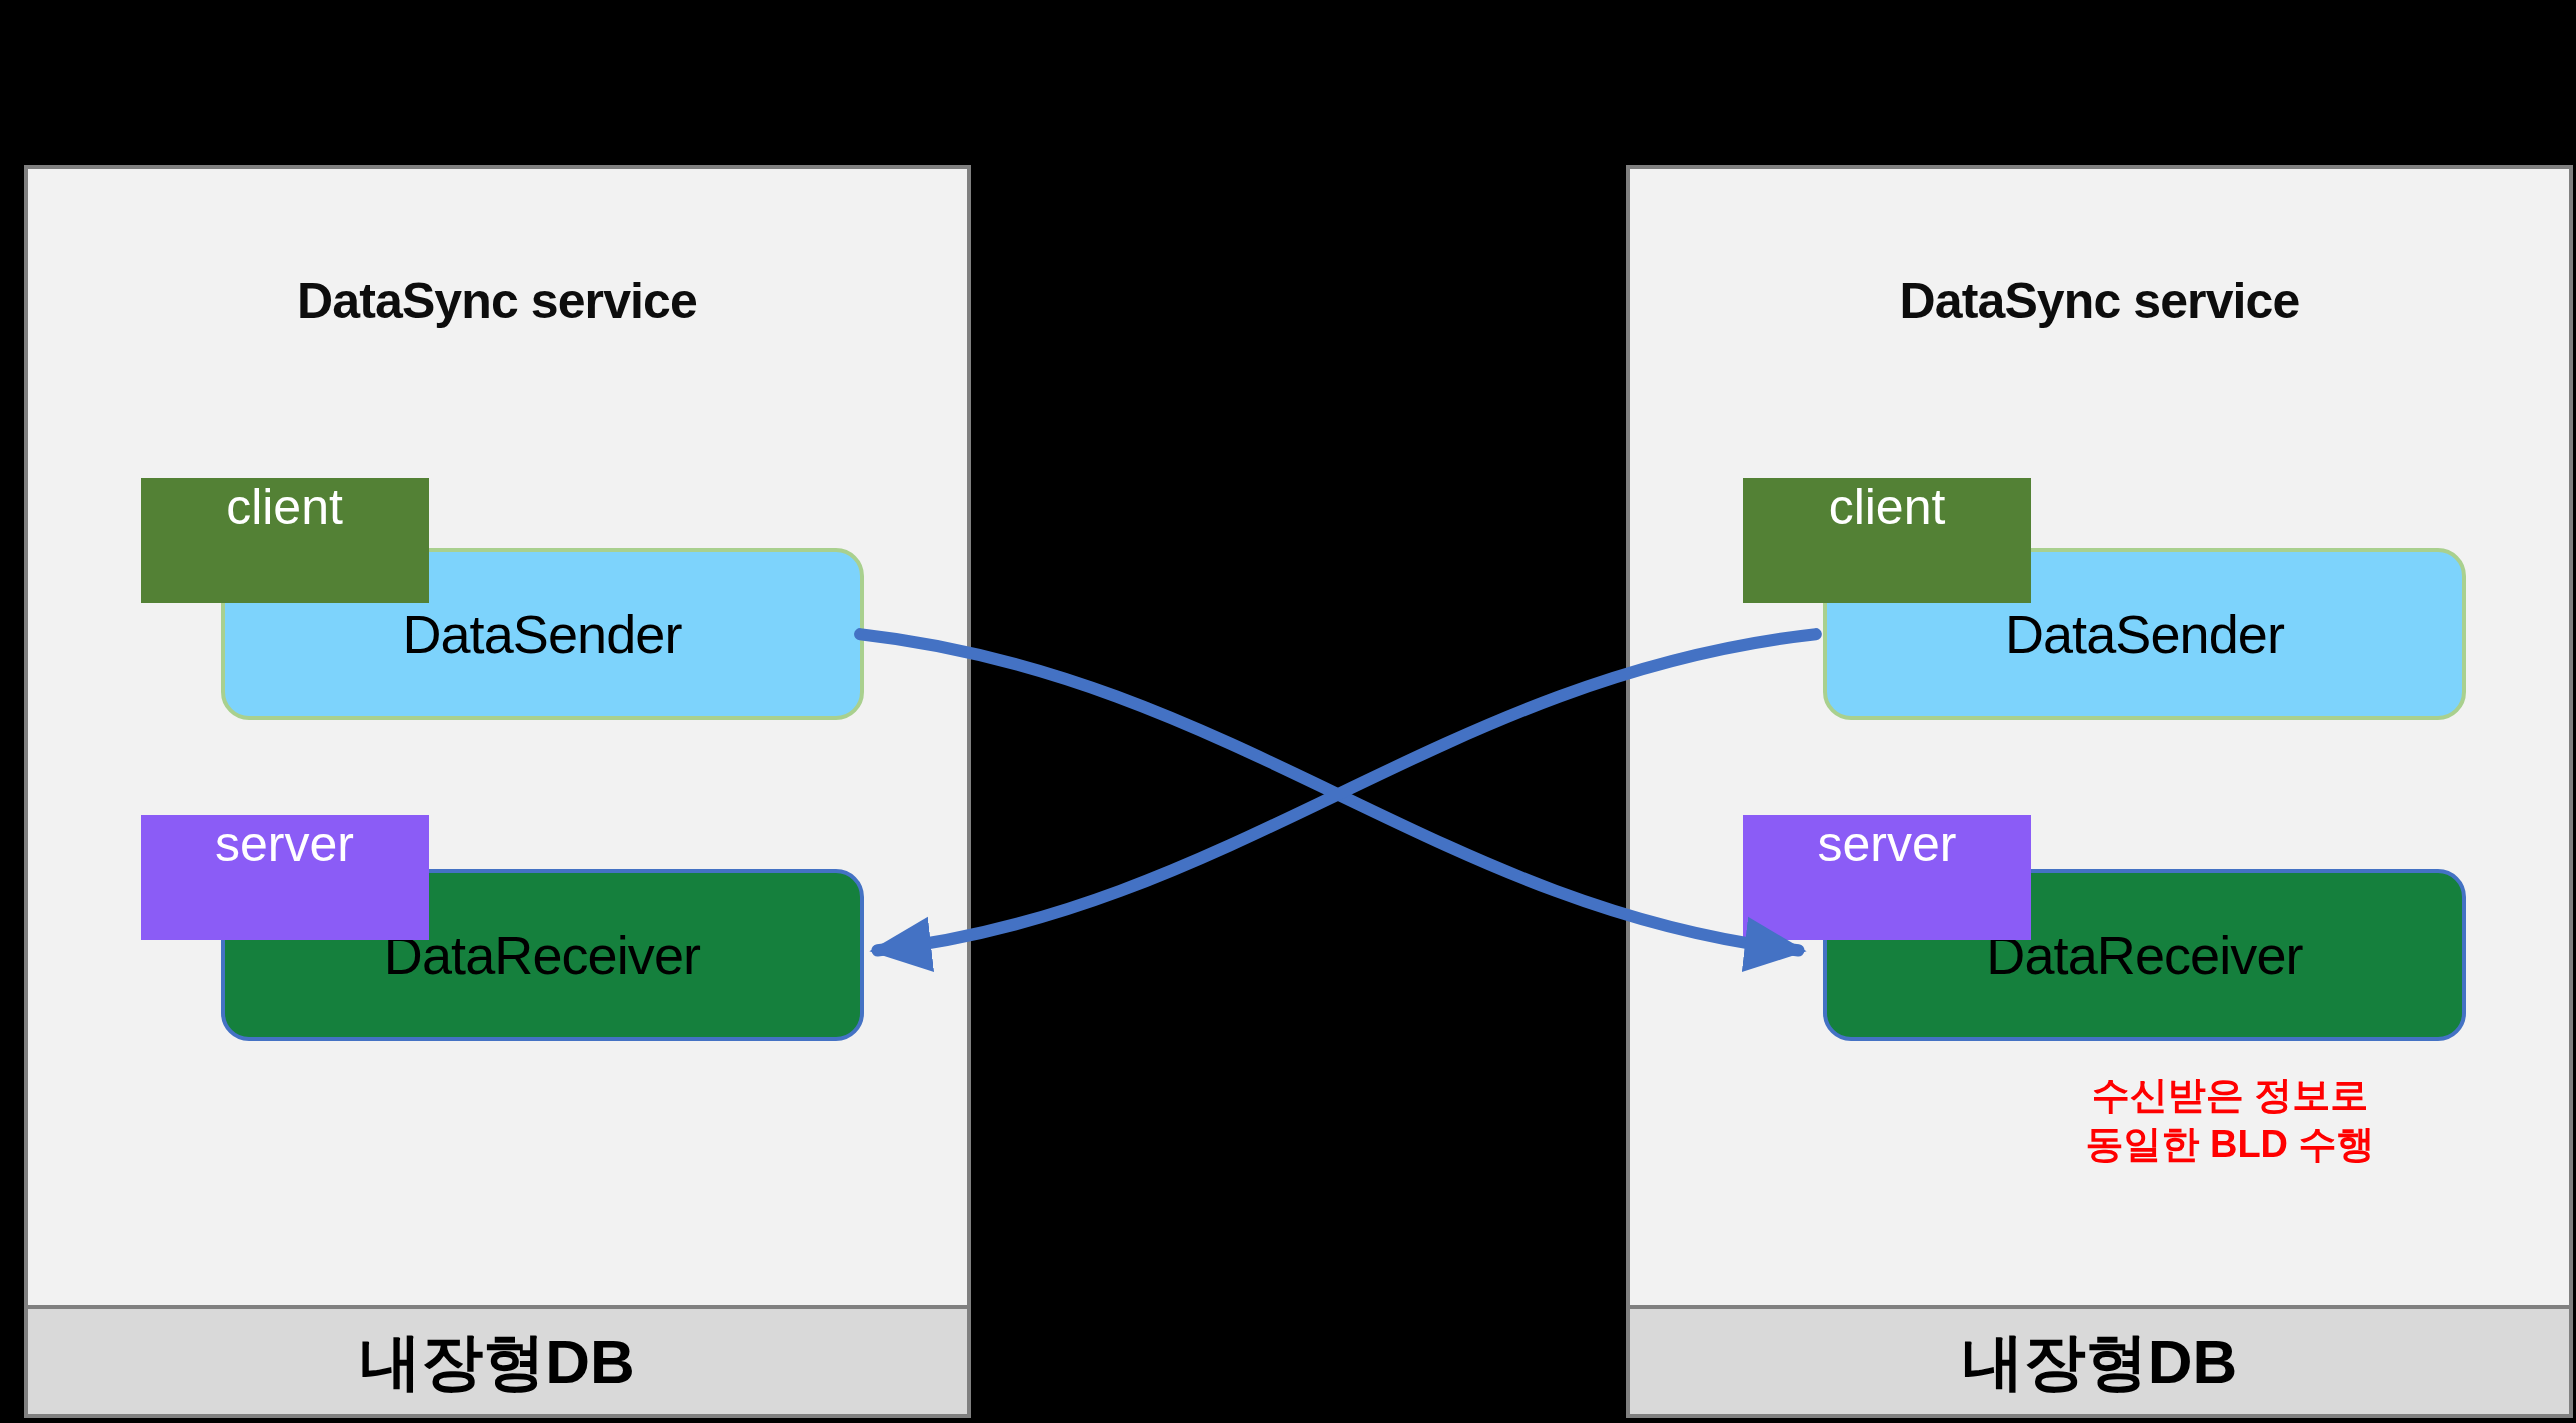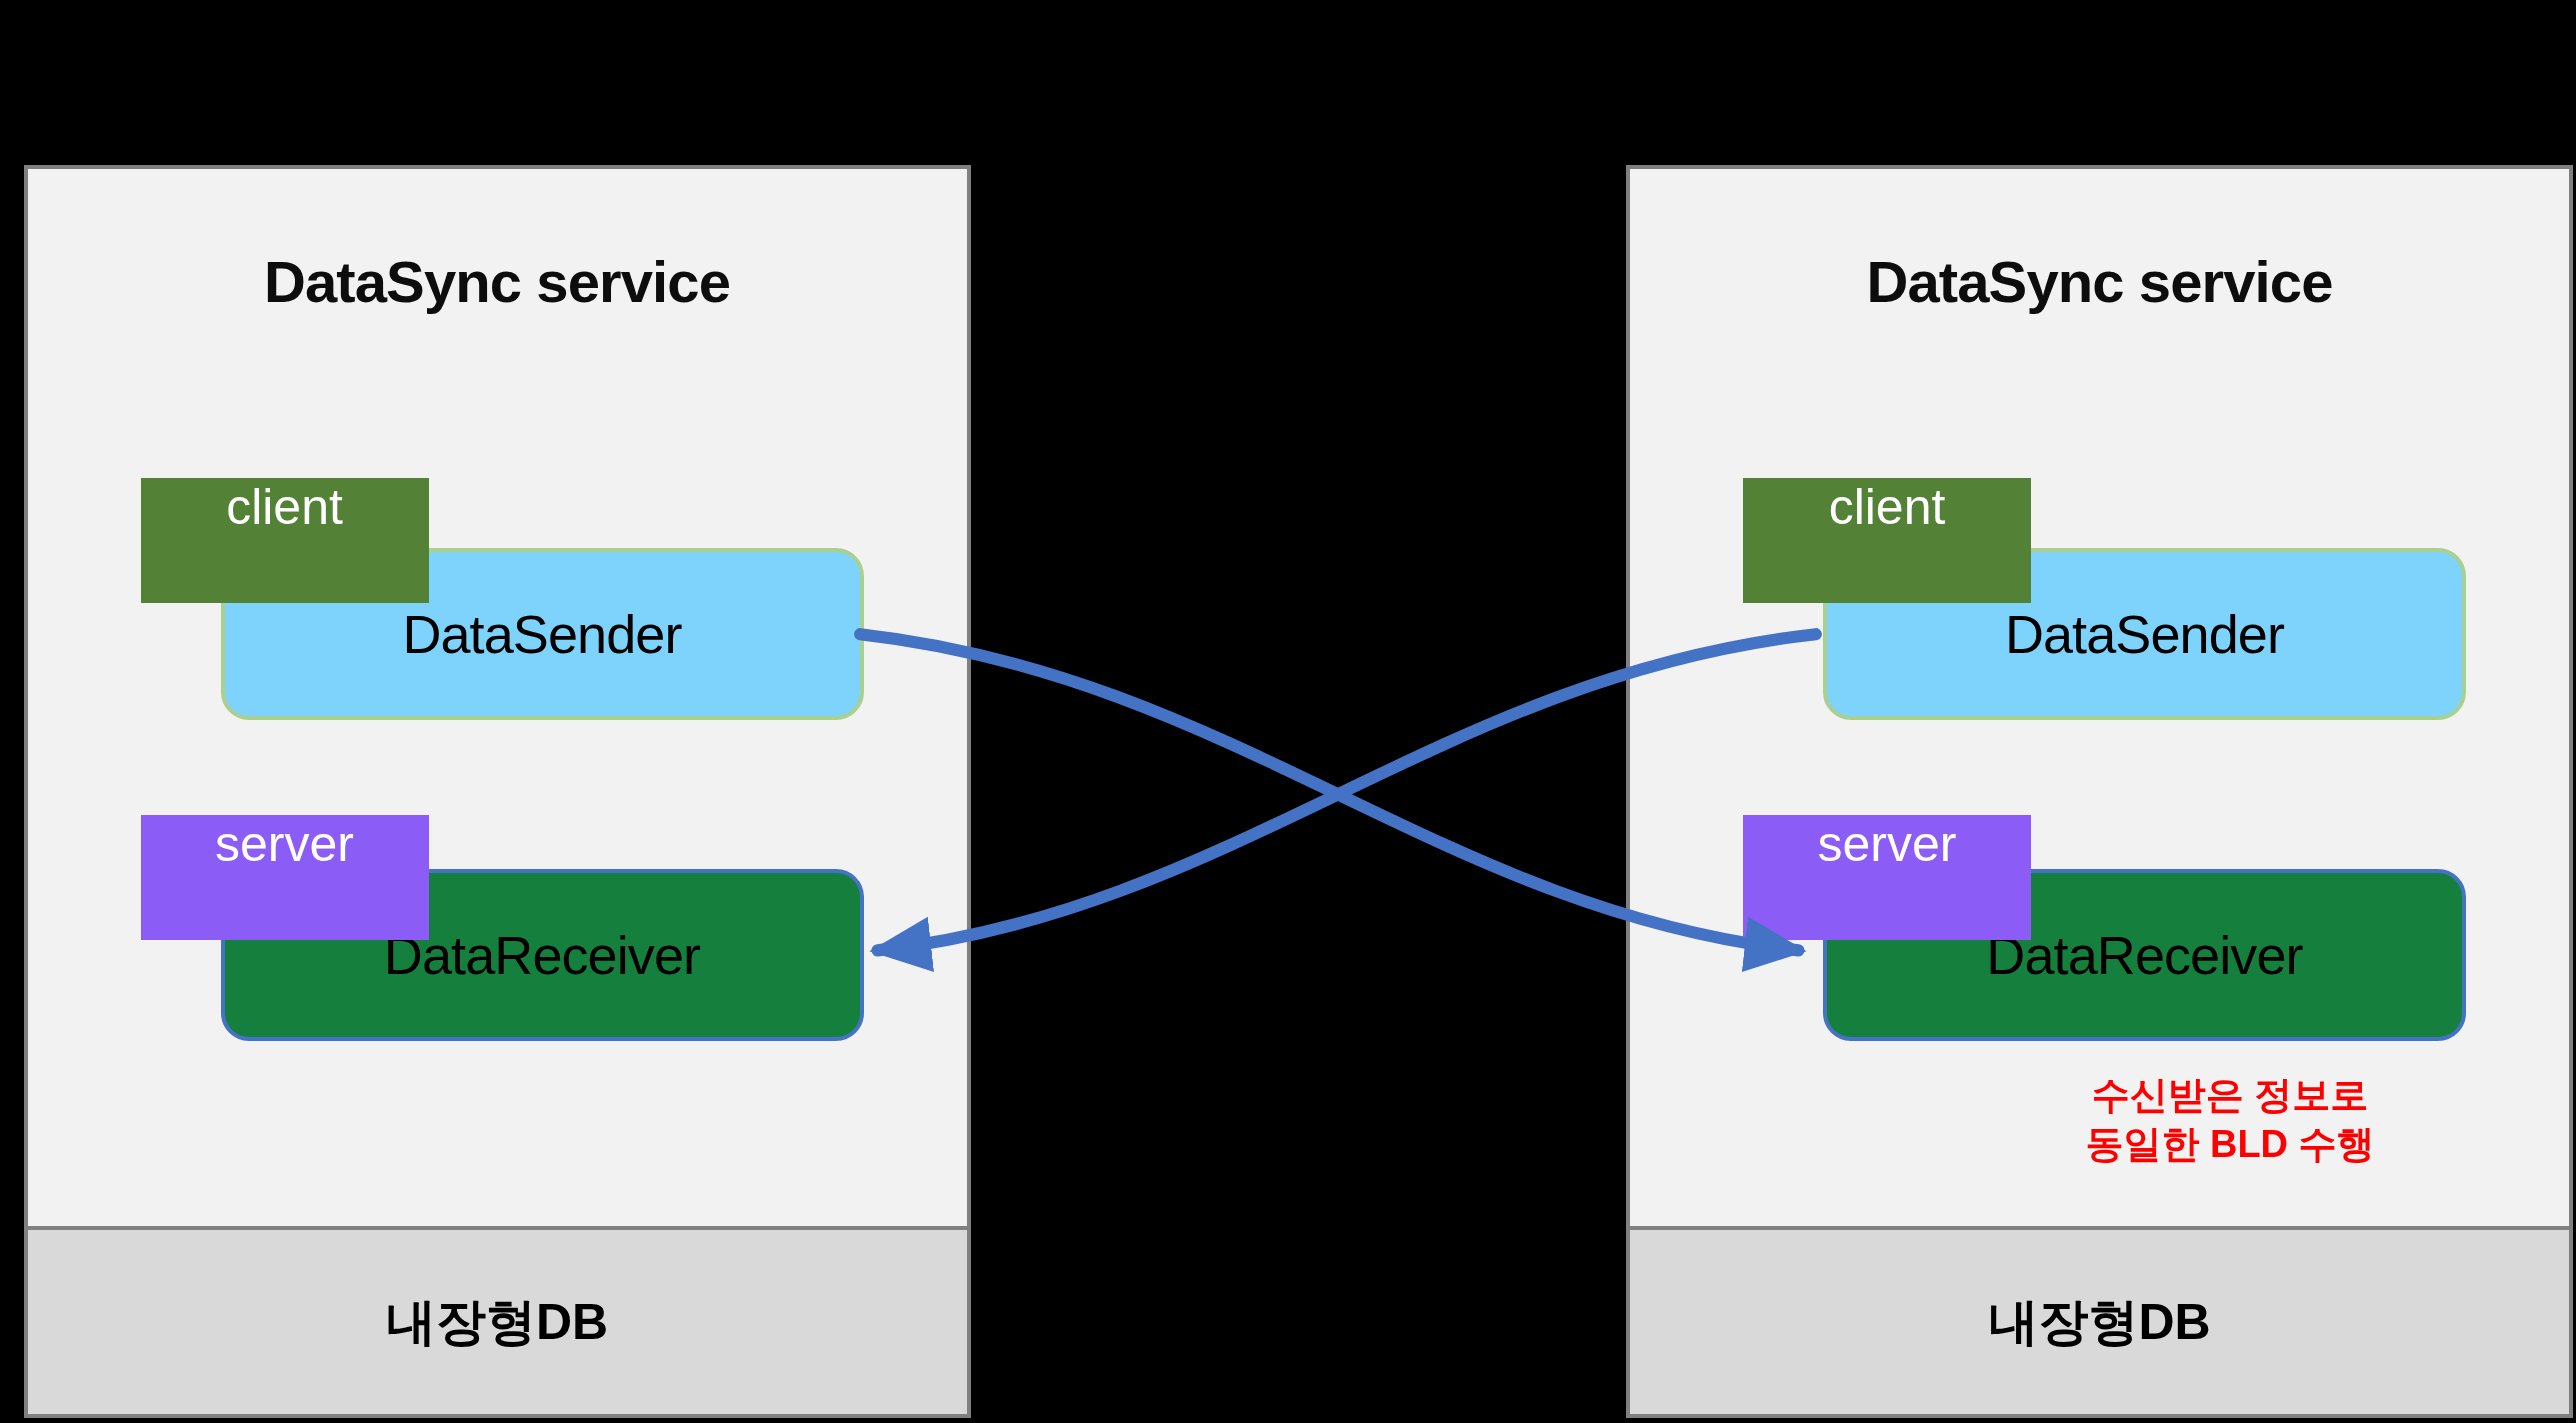--- a/index.html
+++ b/index.html
@@ -23,23 +23,23 @@
     background: #f2f2f2;
     border: 4.3px solid #808080;
     box-sizing: border-box;
   }
   .panel-left  { left: 23.5px; }
   .panel-right { left: 1626px; }
   .panel-title {
     position: absolute;
     left: 0;
     right: 0;
-    top: 79px;
+    top: 103px;
     text-align: center;
-    font-size: 58px;
+    font-size: 50px;
     font-weight: bold;
     color: #0d0d0d;
     letter-spacing: -0.9px;
   }
   .tag {
     position: absolute;
     width: 288px;
     height: 125px;
     display: flex;
     justify-content: center;
@@ -64,27 +64,27 @@
     z-index: 2;
     letter-spacing: -0.9px;
   }
   .node-sender   { top: 379px; background: #7dd3fc; border: 4.3px solid #a9d08e; }
   .node-receiver { top: 700px; background: #15803d; border: 4.3px solid #4472c4; }
   .db-bar {
     position: absolute;
     left: 0;
     right: 0;
     bottom: 0;
-    height: 188px;
+    height: 109px;
     background: #d9d9d9;
     border-top: 4.3px solid #808080;
     display: flex;
     align-items: center;
     justify-content: center;
-    font-size: 50px;
+    font-size: 62px;
     font-weight: bold;
     color: #000000;
     box-sizing: border-box;
   }
   .note {
     color: #ff0000;
     font-weight: bold;
     text-align: center;
     line-height: 1.27;
     z-index: 6;

